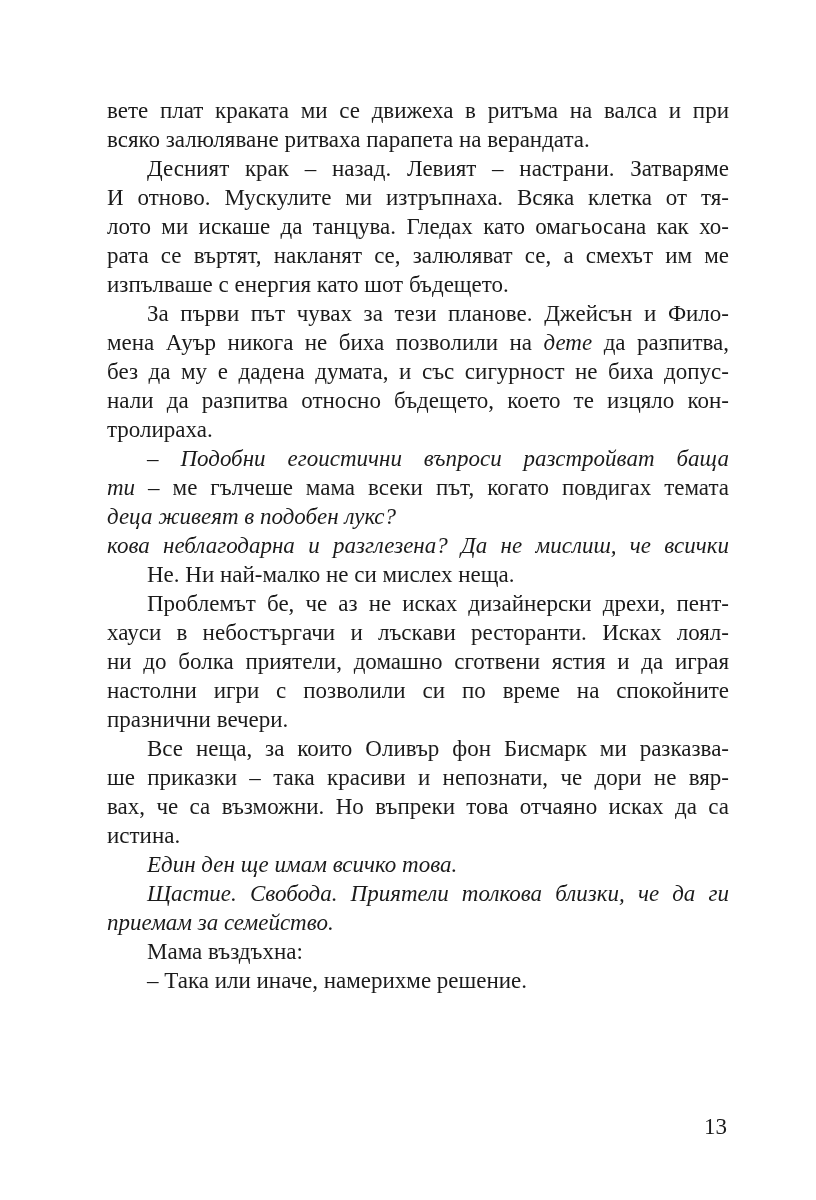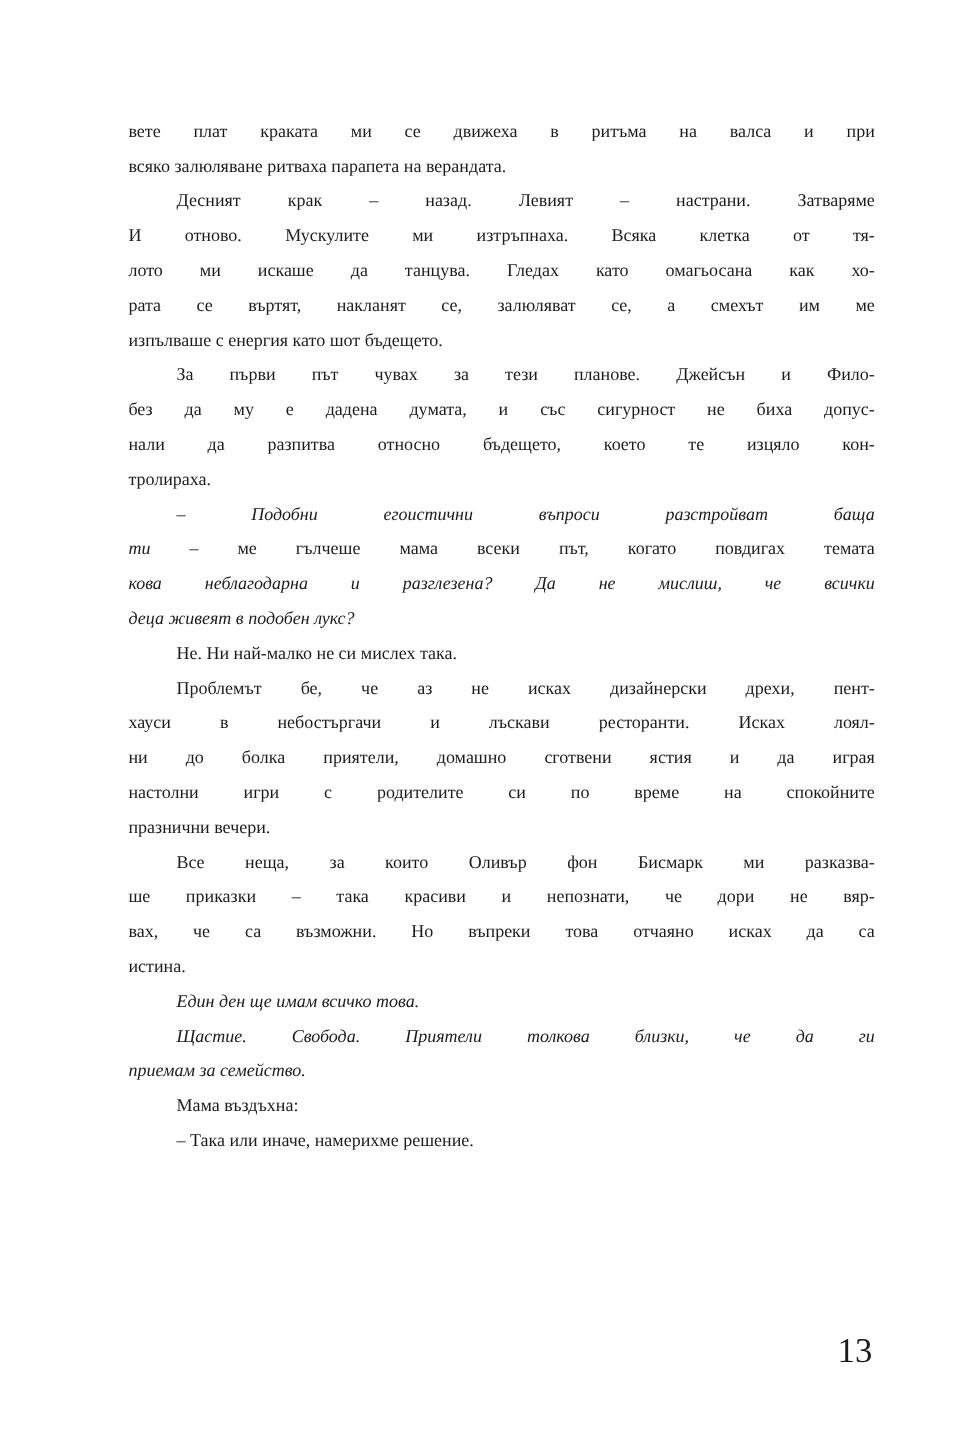--- a/index.html
+++ b/index.html
@@ -18,72 +18,73 @@
   .page {
     position: absolute;
     inset: 0;
     background: #ffffff;
   }
   .text-block {
     position: absolute;
     left: 107px;
     top: 96px;
     width: 622px;
-    font-size: 15px;
+    font-size: 23px;
     line-height: 29px;
     color: #1b1b1b;
   }
   .line {
     min-height: 29px;
   }
   .line.just {
     text-align: justify;
     text-align-last: justify;
   }
   .line.indent {
     text-indent: 40px;
   }
   .it {
     font-style: italic;
   }
   .folio {
     position: absolute;
     top: 1112px;
     right: 89px;
-    font-size: 29px;
+    font-size: 23px;
     line-height: 29px;
     color: #1b1b1b;
     margin-left: 11px;
   }
 </style>
 </head>
 <body>
 
 <div class="page">
   <div class="text-block">
       <div class="line just"><span>вете плат краката ми се движеха в ритъма на валса и при</span></div>
       <div class="line"><span>всяко залюляване ритваха парапета на верандата.</span></div>
       <div class="line just indent"><span>Десният крак – назад. Левият – настрани. Затваряме</span></div>
       <div class="line just"><span>И отново. Мускулите ми изтръпнаха. Всяка клетка от тя-</span></div>
       <div class="line just"><span>лото ми искаше да танцува. Гледах като омагьосана как хо-</span></div>
       <div class="line just"><span>рата се въртят, накланят се, залюляват се, а смехът им ме</span></div>
       <div class="line"><span>изпълваше с енергия като шот бъдещето.</span></div>
       <div class="line just indent"><span>За първи път чувах за тези планове. Джейсън и Фило-</span></div>
+      <div class="line just"><span>мена Ауър никога не биха позволили на </span><span class="it">дете</span><span> да разпитва,</span></div>
       <div class="line just"><span>без да му е дадена думата, и със сигурност не биха допус-</span></div>
       <div class="line just"><span>нали да разпитва относно бъдещето, което те изцяло кон-</span></div>
       <div class="line"><span>тролираха.</span></div>
       <div class="line just indent"><span class="it">– Подобни егоистични въпроси разстройват баща</span></div>
       <div class="line just"><span class="it">ти</span><span> – ме гълчеше мама всеки път, когато повдигах темата</span></div>
+      <div class="line"><span class="it">деца живеят в подобен лукс?</span></div>
       <div class="line just"><span class="it">кова неблагодарна и разглезена? Да не мислиш, че всички</span></div>
-      <div class="line"><span class="it">деца живеят в подобен лукс?</span></div>
-      <div class="line indent"><span>Не. Ни най-малко не си мислех така.</span></div>
+      <div class="line indent"><span>Не. Ни най-малко не си мислех неща.</span></div>
       <div class="line just indent"><span>Проблемът бе, че аз не исках дизайнерски дрехи, пент-</span></div>
       <div class="line just"><span>хауси в небостъргачи и лъскави ресторанти. Исках лоял-</span></div>
       <div class="line just"><span>ни до болка приятели, домашно сготвени ястия и да играя</span></div>
-      <div class="line just"><span>настолни игри с родителите си по време на спокойните</span></div>
+      <div class="line just"><span>настолни игри с позволили си по време на спокойните</span></div>
       <div class="line"><span>празнични вечери.</span></div>
       <div class="line just indent"><span>Все неща, за които Оливър фон Бисмарк ми разказва-</span></div>
       <div class="line just"><span>ше приказки – така красиви и непознати, че дори не вяр-</span></div>
       <div class="line just"><span>вах, че са възможни. Но въпреки това отчаяно исках да са</span></div>
       <div class="line"><span>истина.</span></div>
       <div class="line indent"><span class="it">Един ден ще имам всичко това.</span></div>
       <div class="line just indent"><span class="it">Щастие. Свобода. Приятели толкова близки, че да ги</span></div>
       <div class="line"><span class="it">приемам за семейство.</span></div>
       <div class="line indent"><span>Мама въздъхна:</span></div>
       <div class="line indent"><span>– Така или иначе, намерихме решение.</span></div>

